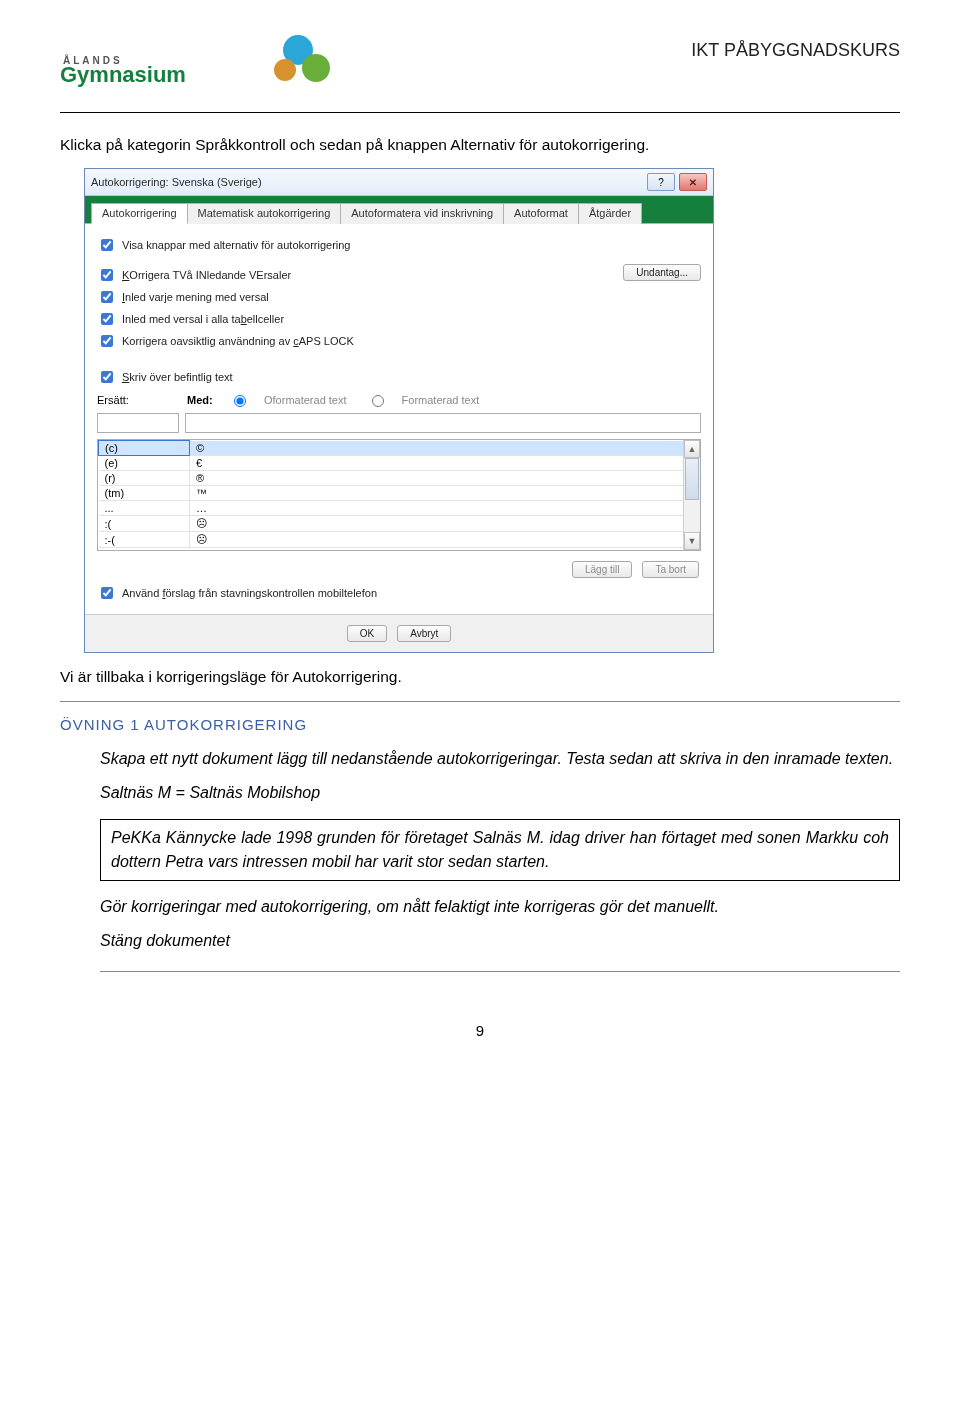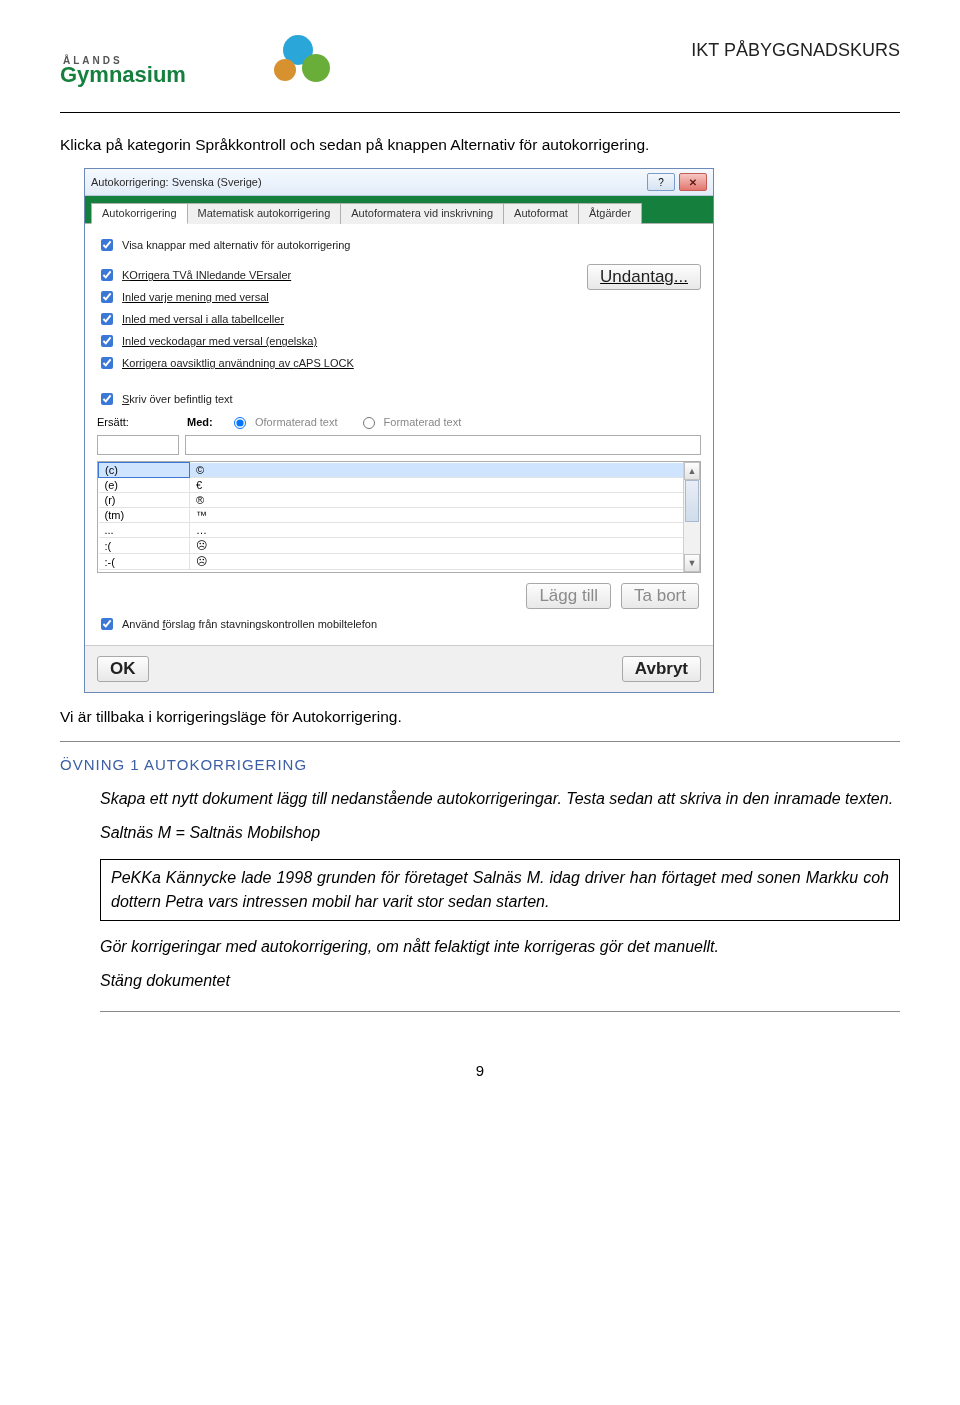--- a/index.html
+++ b/index.html
@@ -145,40 +145,39 @@
   }
   .check-row input[type=checkbox] {
     width:12px;height:12px;
     accent-color:#3b78d6;
   }
   .check-row .u { text-decoration: underline; }
   .row-split {
     display:flex;
     justify-content:space-between;
     align-items:flex-start;
-    text-decoration:underline;
   }
   .btn {
     border:1px solid #a8a8a8;
     background:linear-gradient(#fdfdfd,#e8e8e8);
     padding:2px 12px;
-    font-size:17px;
+    font-size:10px;
     border-radius:3px;
     color:#222;
   }
   .btn.disabled { color:#8b8b8b; }
   .replace-row {
     display:flex;
     align-items:center;
     gap:8px;
     padding:4px 0 6px 0;
     font-size:11px;
   }
   .replace-row .lbl { min-width:44px; }
-  .radio { display:inline-flex; align-items:center; gap:6px; margin-right:12px;}
+  .radio { display:inline-flex; align-items:center; gap:15px; margin-right:12px;}
   .radio input { width:12px;height:12px; }
   .field-row {
     display:flex;
     gap:6px;
     padding-bottom:6px;
   }
   .field-row input[type=text]{
     border:1px solid #adadad;
     height:18px;
     padding:0 4px;
@@ -218,23 +217,22 @@
     display:flex;
     justify-content:flex-end;
     gap:10px;
     padding:10px 2px 4px 0;
   }
   .dlg-footer {
     background:#f0f0f0;
     border-top:1px solid #ccc;
     padding:10px 12px;
     display:flex;
-    justify-content:space-between;
+    justify-content:center;
     gap:10px;
-    font-weight:bold;
   }
 
   
   .hr-soft {
     border:none;
     border-top:1px solid #888;
     margin: 18px 0 10px 0;
   }
   .hr-outer { margin: 12px 0 14px 0; border:none; border-top:1px solid #888;}
   .exercise-title {
@@ -316,24 +314,20 @@
             <div class="check-row">
               <input type="checkbox" checked="" style="">
               <span><span class="u">I</span><span>nled varje mening med versal</span></span>
             </div>
             <div class="check-row">
               <input type="checkbox" checked="" style="">
               <span><span>Inled med versal i alla ta</span><span class="u">b</span><span>ellceller</span></span>
             </div>
             <div class="check-row">
               <input type="checkbox" checked="" style="">
-              <span><span>Inled </span><span class="u">v</span><span>eckodagar med versal (engelska)</span></span>
-            </div>
-            <div class="check-row">
-              <input type="checkbox" checked="" style="">
               <span><span>Korrigera oavsiktlig användning av </span><span class="u">c</span><span>APS LOCK</span></span>
             </div>
           </div>
           <div style="padding-top:0;">
             <div class="btn">Undantag...</div>
           </div>
         </div>
 
         <div style="height:14px"></div>
 

